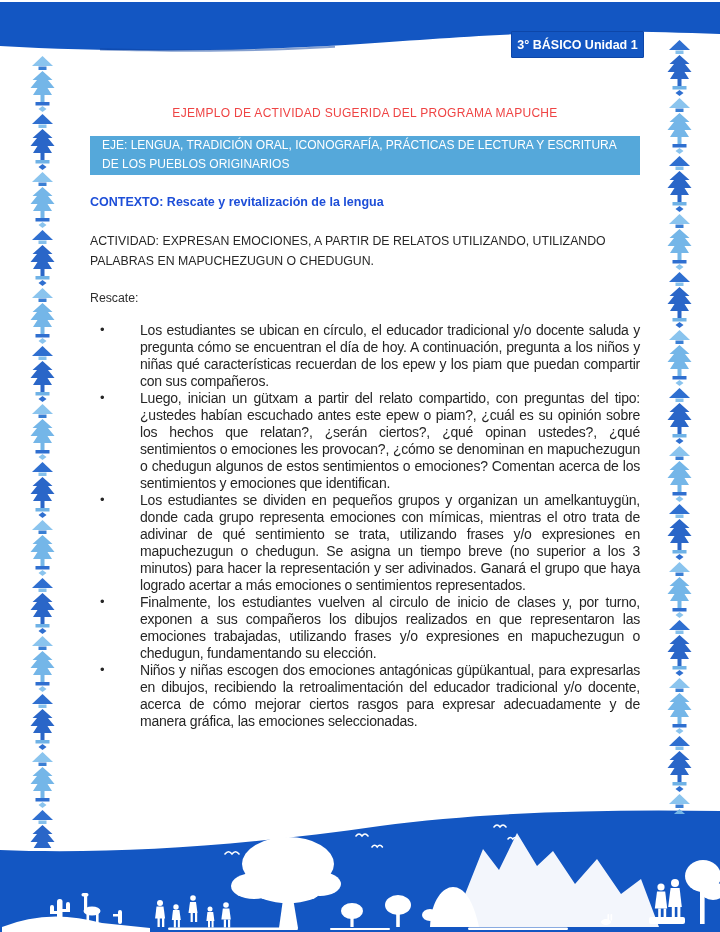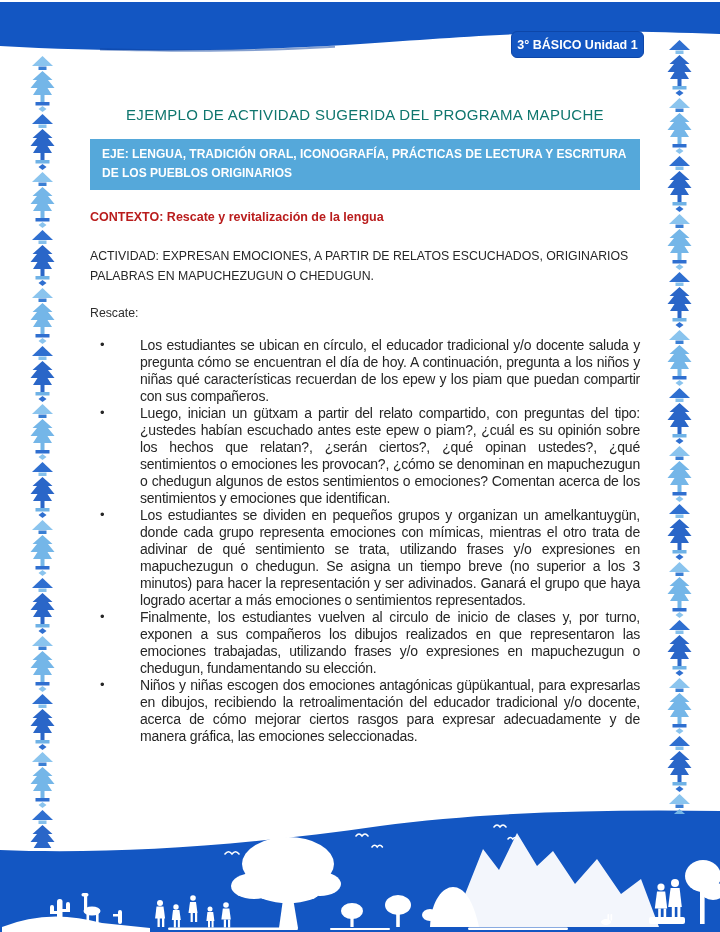--- a/index.html
+++ b/index.html
@@ -4,38 +4,38 @@
 <style>
   html,body { margin:0; padding:0; }
   body {
     width:720px; height:932px; position:relative; overflow:hidden;
     background:#ffffff;
     font-family:"Liberation Sans", sans-serif;
   }
   .header-band { position:absolute; top:0; left:0; z-index:1; }
   .unit-badge {
     position:absolute; top:31px; left:511px; width:133px; height:27px; z-index:2;
-    background:#1356c2; border:1px solid #0d46a8; border-radius:6px;
+    background:#1356c2; border:1px solid #0d46a8; border-radius:1px;
     color:#ffffff; font-size:12.5px; font-weight:bold;
     display:flex; align-items:center; justify-content:center;
     box-sizing:border-box; white-space:nowrap;
   }
   .border-strip { position:absolute; z-index:1; }
   .border-strip.left  { left:29px;  top:54px; }
   .border-strip.right { right:26px; top:38px; }
   .content { position:absolute; left:90px; right:80px; top:0; z-index:3; color:#2e2e2e; }
   .page-title {
-    margin:106px 0 0; font-size:15px; font-weight:normal; letter-spacing:.3px;
-    text-align:center; color:#0f766e;
+    margin:106px 0 0; font-size:12px; font-weight:normal; letter-spacing:.3px;
+    text-align:center; color:#ef4444;
   }
   .eje-box {
     margin-top:16px; background:#55a8da; color:#ffffff;
-    font-weight:bold; font-size:12px; line-height:1.62; padding:6px 12px;
+    font-weight:normal; font-size:12px; line-height:1.62; padding:0 12px;
   }
-  .contexto { margin-top:20px; font-weight:bold; color:#b91c1c; font-size:12.5px; }
+  .contexto { margin-top:20px; font-weight:bold; color:#1d4ed8; font-size:12.5px; }
   .actividad { margin-top:22px; font-size:12.3px; line-height:20px; color:#262626; }
   .ejemplos { margin-top:20px; font-size:12.3px; }
   ul.bullets {
     margin:17px 0 0; padding:0; list-style:none;
     font-size:14px; line-height:17px; letter-spacing:-0.22px;
     text-align:justify; color:#262626;
   }
   ul.bullets li { position:relative; padding-left:50px; }
   ul.bullets li::before { content:"\2022"; position:absolute; left:10px; top:-1px; font-size:13px; }
   .footer-band { position:absolute; bottom:0; left:0; z-index:0; }
@@ -101,21 +101,21 @@
     <use href="#motif-dark" y="580"></use>
     <use href="#motif-light" y="638"></use>
     <use href="#motif-dark" y="696"></use>
     <use href="#motif-light" y="754"></use>
   </svg>
 
 <main class="content">
   <h1 class="page-title">EJEMPLO DE ACTIVIDAD SUGERIDA DEL PROGRAMA MAPUCHE</h1>
   <div class="eje-box">EJE:  LENGUA, TRADICIÓN ORAL, ICONOGRAFÍA, PRÁCTICAS DE LECTURA Y ESCRITURA DE LOS PUEBLOS ORIGINARIOS</div>
   <div class="contexto">CONTEXTO: Rescate y revitalización de la lengua</div>
-  <div class="actividad">ACTIVIDAD: EXPRESAN EMOCIONES, A PARTIR DE RELATOS ESCUCHADOS, ORIGINARIOS PALABRAS EN MAPUCHEZUGUN O CHEDUGUN.</div>
+  <div class="actividad">ACTIVIDAD: EXPRESAN EMOCIONES, A PARTIR DE RELATOS UTILIZANDO, UTILIZANDO PALABRAS EN MAPUCHEZUGUN O CHEDUGUN.</div>
   <div class="ejemplos">Rescate:</div>
   <ul class="bullets">
     <li>Los estudiantes se ubican en círculo, el educador tradicional y/o docente saluda y pregunta cómo se encuentran el día de hoy. A continuación, pregunta a los niños y niñas qué características recuerdan de los epew y los piam que puedan compartir con sus compañeros.</li>
     <li>Luego, inician un gütxam a partir del relato compartido, con preguntas del tipo: ¿ustedes habían escuchado antes este epew o piam?, ¿cuál es su opinión sobre los hechos que relatan?, ¿serán ciertos?, ¿qué opinan ustedes?, ¿qué sentimientos o emociones les provocan?, ¿cómo se denominan en mapuchezugun o chedugun algunos de estos sentimientos o emociones? Comentan acerca de los sentimientos y emociones que identifican.</li>
     <li>Los estudiantes se dividen en pequeños grupos y organizan un amelkantuygün, donde cada grupo representa emociones con mímicas, mientras el otro trata de adivinar de qué sentimiento se trata, utilizando frases y/o expresiones en mapuchezugun o chedugun. Se asigna un tiempo breve (no superior a los 3 minutos) para hacer la representación y ser adivinados. Ganará el grupo que haya logrado acertar a más emociones o sentimientos representados.</li>
     <li>Finalmente, los estudiantes vuelven al circulo de inicio de clases y, por turno, exponen a sus compañeros los dibujos realizados en que representaron las emociones trabajadas, utilizando frases y/o expresiones en mapuchezugun o chedugun, fundamentando su elección.</li>
     <li>Niños y niñas escogen dos emociones antagónicas güpükantual, para expresarlas en dibujos, recibiendo la retroalimentación del educador tradicional y/o docente, acerca de cómo mejorar ciertos rasgos para expresar adecuadamente y de manera gráfica, las emociones seleccionadas.</li>
   </ul>
 </main>
 

